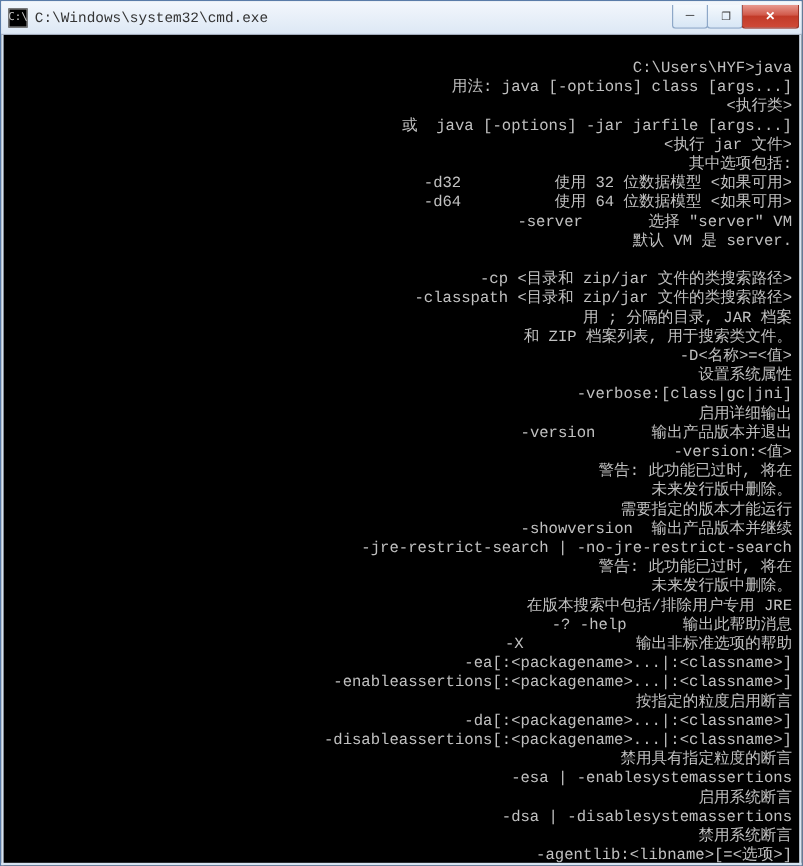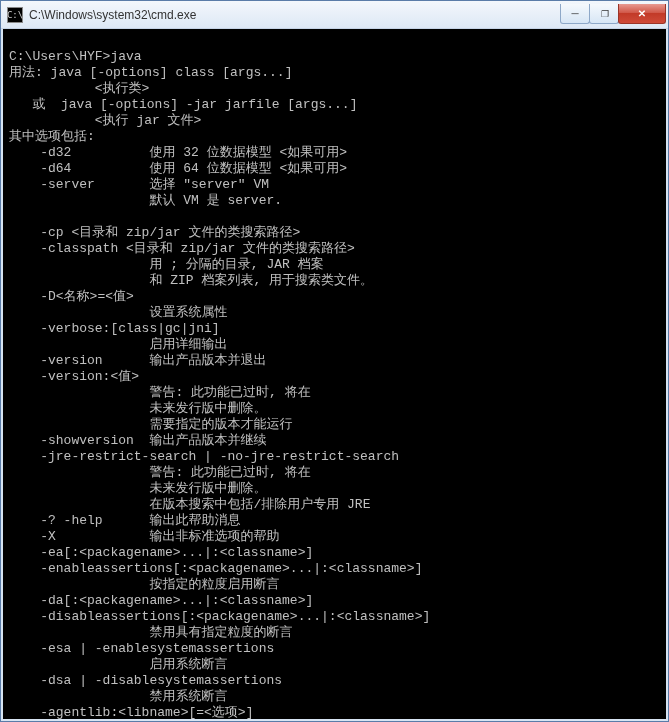--- a/index.html
+++ b/index.html
@@ -31,20 +31,21 @@
     background: #000;
     border: 1px solid #888;
     margin-right: 6px;
     display: flex; align-items: center; justify-content: center;
     font-size: 9px; color: #ccc; font-family: Consolas, monospace;
   }
   .titlebar-text {
     font-size: 12px;
     color: #333;
     flex: 1;
+    font-family: Liberation Mono, monospace;
   }
   .win-btns { display: flex; gap: 0; align-items:flex-start; margin-top:-1px;}
   .win-btn {
     width: 30px; height: 20px;
     border: 1px solid #8ea8c8;
     border-top: none;
     background: linear-gradient(#f5f9fd, #d7e6f5);
     display: flex; align-items: center; justify-content: center;
     font-size: 10px; color: #333;
     border-radius: 0 0 3px 3px;
@@ -66,20 +67,21 @@
     background: #000;
     color: #c0c0c0;
     font-family: "NSimSun","SimSun","Consolas","Courier New",monospace;
     font-size: 13px;
     line-height: 16px;
     padding: 4px 6px;
     white-space: pre;
     overflow: hidden;
     border: 2px solid #d7e4f2;
     border-top: none;
+    text-align: right;
   }
 </style>
 </head>
 <body>
 
 <div class="window">
   <div class="titlebar">
     <div class="titlebar-icon">
         <span>C:\</span>
       </div>

